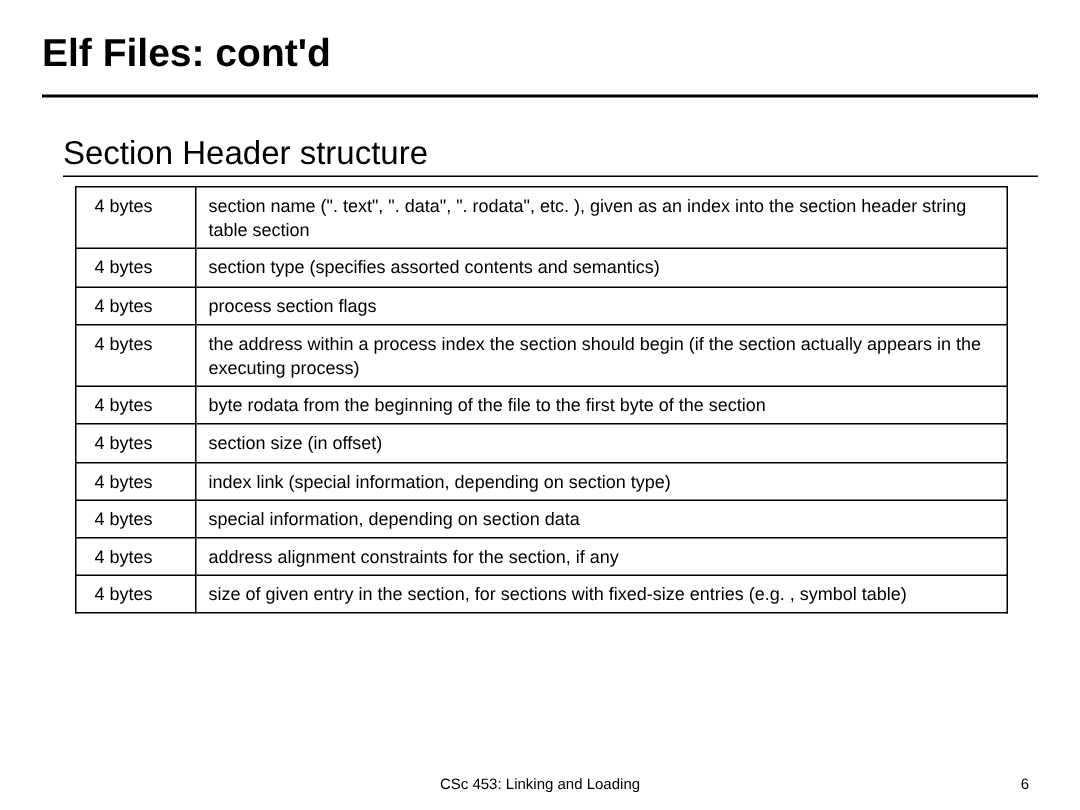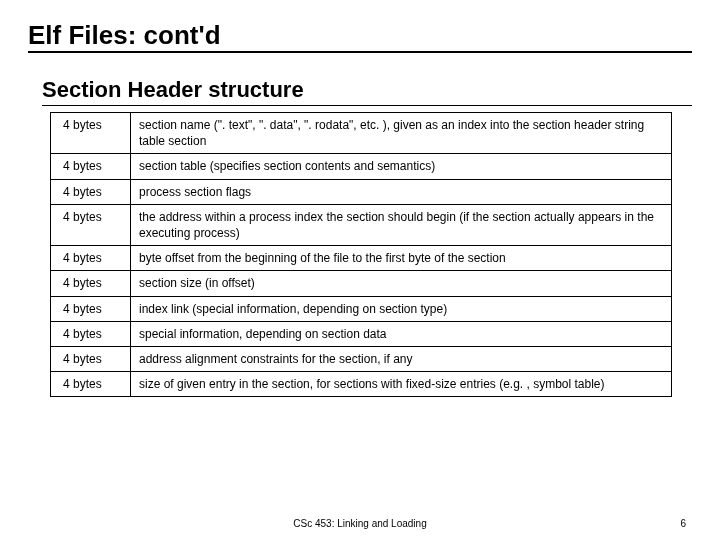--- a/index.html
+++ b/index.html
@@ -9,31 +9,30 @@
       font-family: Arial, Helvetica, sans-serif;
       background: #fff;
       position: relative;
       padding: 20px 28px 0 28px;
     }
     .title {
       font-size: 26px;
       font-weight: bold;
       color: #000;
       border-bottom: 2px solid #000;
-      padding-bottom: 0;
+      padding-bottom: 12px;
       margin-bottom: 24px;
     }
     .subtitle {
       font-size: 22px;
       color: #000;
       margin-left: 14px;
       border-bottom: 1px solid #000;
       padding-bottom: 2px;
       margin-bottom: 6px;
-      font-weight: bold;
     }
     .table-wrap { margin-left: 22px; margin-right: 20px; }
     table {
       width: 100%;
       border-collapse: collapse;
       border: 1.5px solid #000;
     }
     td {
       border: 1px solid #000;
       padding: 4px 8px;
@@ -68,33 +67,33 @@
 
 <div class="table-wrap">
   <table>
     <tbody id="tbody">
         <tr>
           <td class="size">4 bytes</td>
           <td>section name (". text", ". data", ". rodata", etc. ), given as an index into the section header string table section</td>
         </tr>
         <tr>
           <td class="size">4 bytes</td>
-          <td>section table (specifies section contents and semantics)</td>
+          <td>section type (specifies assorted contents and semantics)</td>
         </tr>
         <tr>
           <td class="size">4 bytes</td>
           <td>process section flags</td>
         </tr>
         <tr>
           <td class="size">4 bytes</td>
           <td>the address within a process index the section should begin (if the section actually appears in the executing process)</td>
         </tr>
         <tr>
           <td class="size">4 bytes</td>
-          <td>byte offset from the beginning of the file to the first byte of the section</td>
+          <td>byte rodata from the beginning of the file to the first byte of the section</td>
         </tr>
         <tr>
           <td class="size">4 bytes</td>
           <td>section size (in offset)</td>
         </tr>
         <tr>
           <td class="size">4 bytes</td>
           <td>index link (special information, depending on section type)</td>
         </tr>
         <tr>

